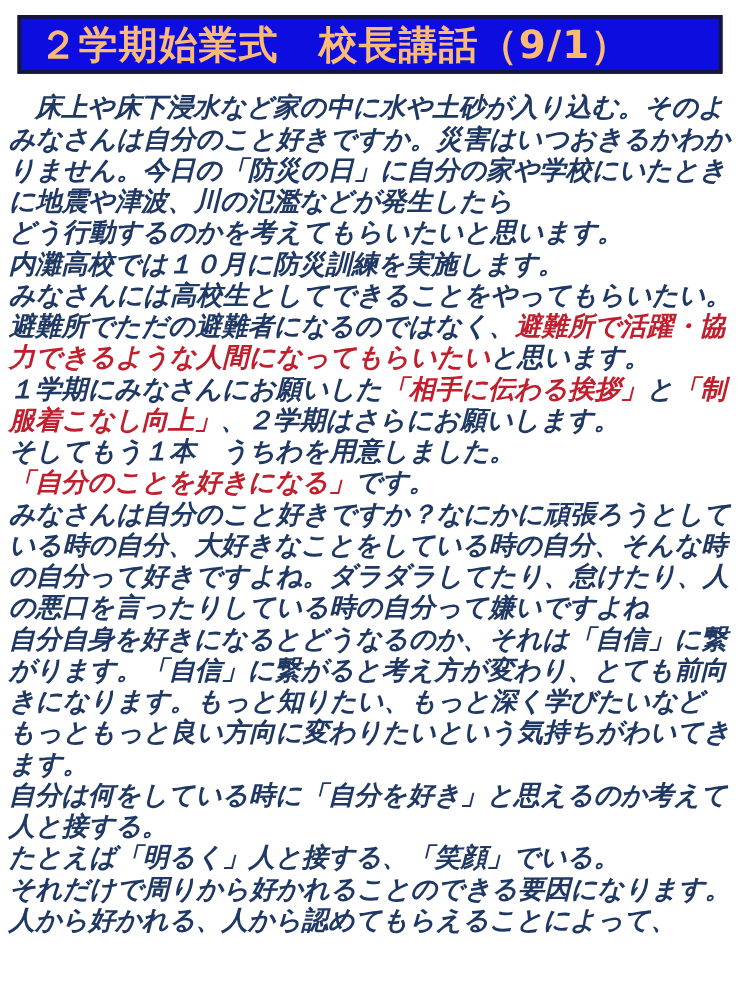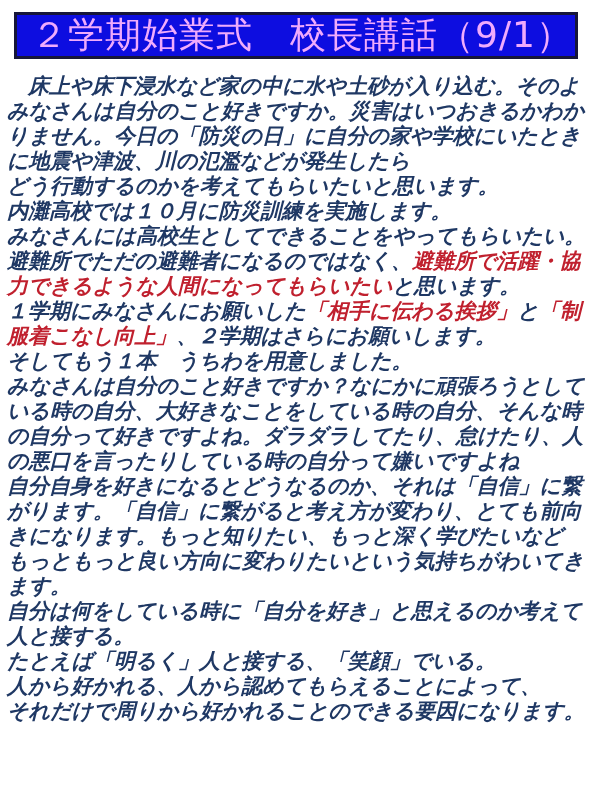--- a/index.html
+++ b/index.html
@@ -25,23 +25,23 @@
   .header-bar {
     margin: 12px 22px 0 14px;
     height: 47px;
     background: var(--header-bg);
     border: 3px solid var(--header-border);
     display: flex;
     align-items: center;
     padding-left: 14px;
   }
   .header-title {
-    color: #f0abfc;
-    font-size: 36px;
-    font-weight: normal;
+    color: #fdba74;
+    font-size: 31px;
+    font-weight: bold;
     letter-spacing: 1px;
     white-space: nowrap;
   }
   .doc-body {
     margin-top: 15px;
     padding: 0 6px 0 7px;
     font-weight: bold;
     font-size: 21px;
     line-height: 25px;
     color: var(--navy);
@@ -68,29 +68,30 @@
         <div class="line"><span class="seg-navy">どう行動するのかを考えてもらいたいと思います。</span></div>
         <div class="line"><span class="seg-navy">内灘高校では１０月に防災訓練を実施します。</span></div>
         <div class="line"><span class="seg-navy">みなさんには高校生としてできることをやってもらいたい。</span></div>
         <div class="line"><span class="seg-navy">避難所でただの避難者になるのではなく、</span><span class="seg-red">避難所で活躍・協</span></div>
         <div class="line"><span class="seg-red">力できるような人間になってもらいたい</span><span class="seg-navy">と思います。</span></div>
       </div>
       <div class="paragraph">
         <div class="line"><span class="seg-navy">１学期にみなさんにお願いした</span><span class="seg-red">「相手に伝わる挨拶」</span><span class="seg-navy">と</span><span class="seg-red">「制</span></div>
         <div class="line"><span class="seg-red">服着こなし向上」</span><span class="seg-navy">、２学期はさらにお願いします。</span></div>
         <div class="line"><span class="seg-navy">そしてもう１本　うちわを用意しました。</span></div>
+        <div class="line"><span class="seg-red">「自分のことを好きになる」</span><span class="seg-navy">です。</span></div>
         <div class="line"><span class="seg-navy">みなさんは自分のこと好きですか？なにかに頑張ろうとして</span></div>
         <div class="line"><span class="seg-navy">いる時の自分、大好きなことをしている時の自分、そんな時</span></div>
         <div class="line"><span class="seg-navy">の自分って好きですよね。ダラダラしてたり、怠けたり、人</span></div>
         <div class="line"><span class="seg-navy">の悪口を言ったりしている時の自分って嫌いですよね</span></div>
         <div class="line"><span class="seg-navy">自分自身を好きになるとどうなるのか、それは「自信」に繋</span></div>
         <div class="line"><span class="seg-navy">がります。「自信」に繋がると考え方が変わり、とても前向</span></div>
         <div class="line"><span class="seg-navy">きになります。もっと知りたい、もっと深く学びたいなど</span></div>
         <div class="line"><span class="seg-navy">もっともっと良い方向に変わりたいという気持ちがわいてき</span></div>
         <div class="line"><span class="seg-navy">ます。</span></div>
         <div class="line"><span class="seg-navy">自分は何をしている時に「自分を好き」と思えるのか考えて</span></div>
         <div class="line"><span class="seg-navy">人と接する。</span></div>
         <div class="line"><span class="seg-navy">たとえば「明るく」人と接する、「笑顔」でいる。</span></div>
+        <div class="line"><span class="seg-navy">それだけで周りから好かれることのできる要因になります。</span></div>
         <div class="line"><span class="seg-navy">人から好かれる、人から認めてもらえることによって、</span></div>
-        <div class="line"><span class="seg-navy">それだけで周りから好かれることのできる要因になります。</span></div>
       </div>
     </div>
 </div>
 
 </body></html>

